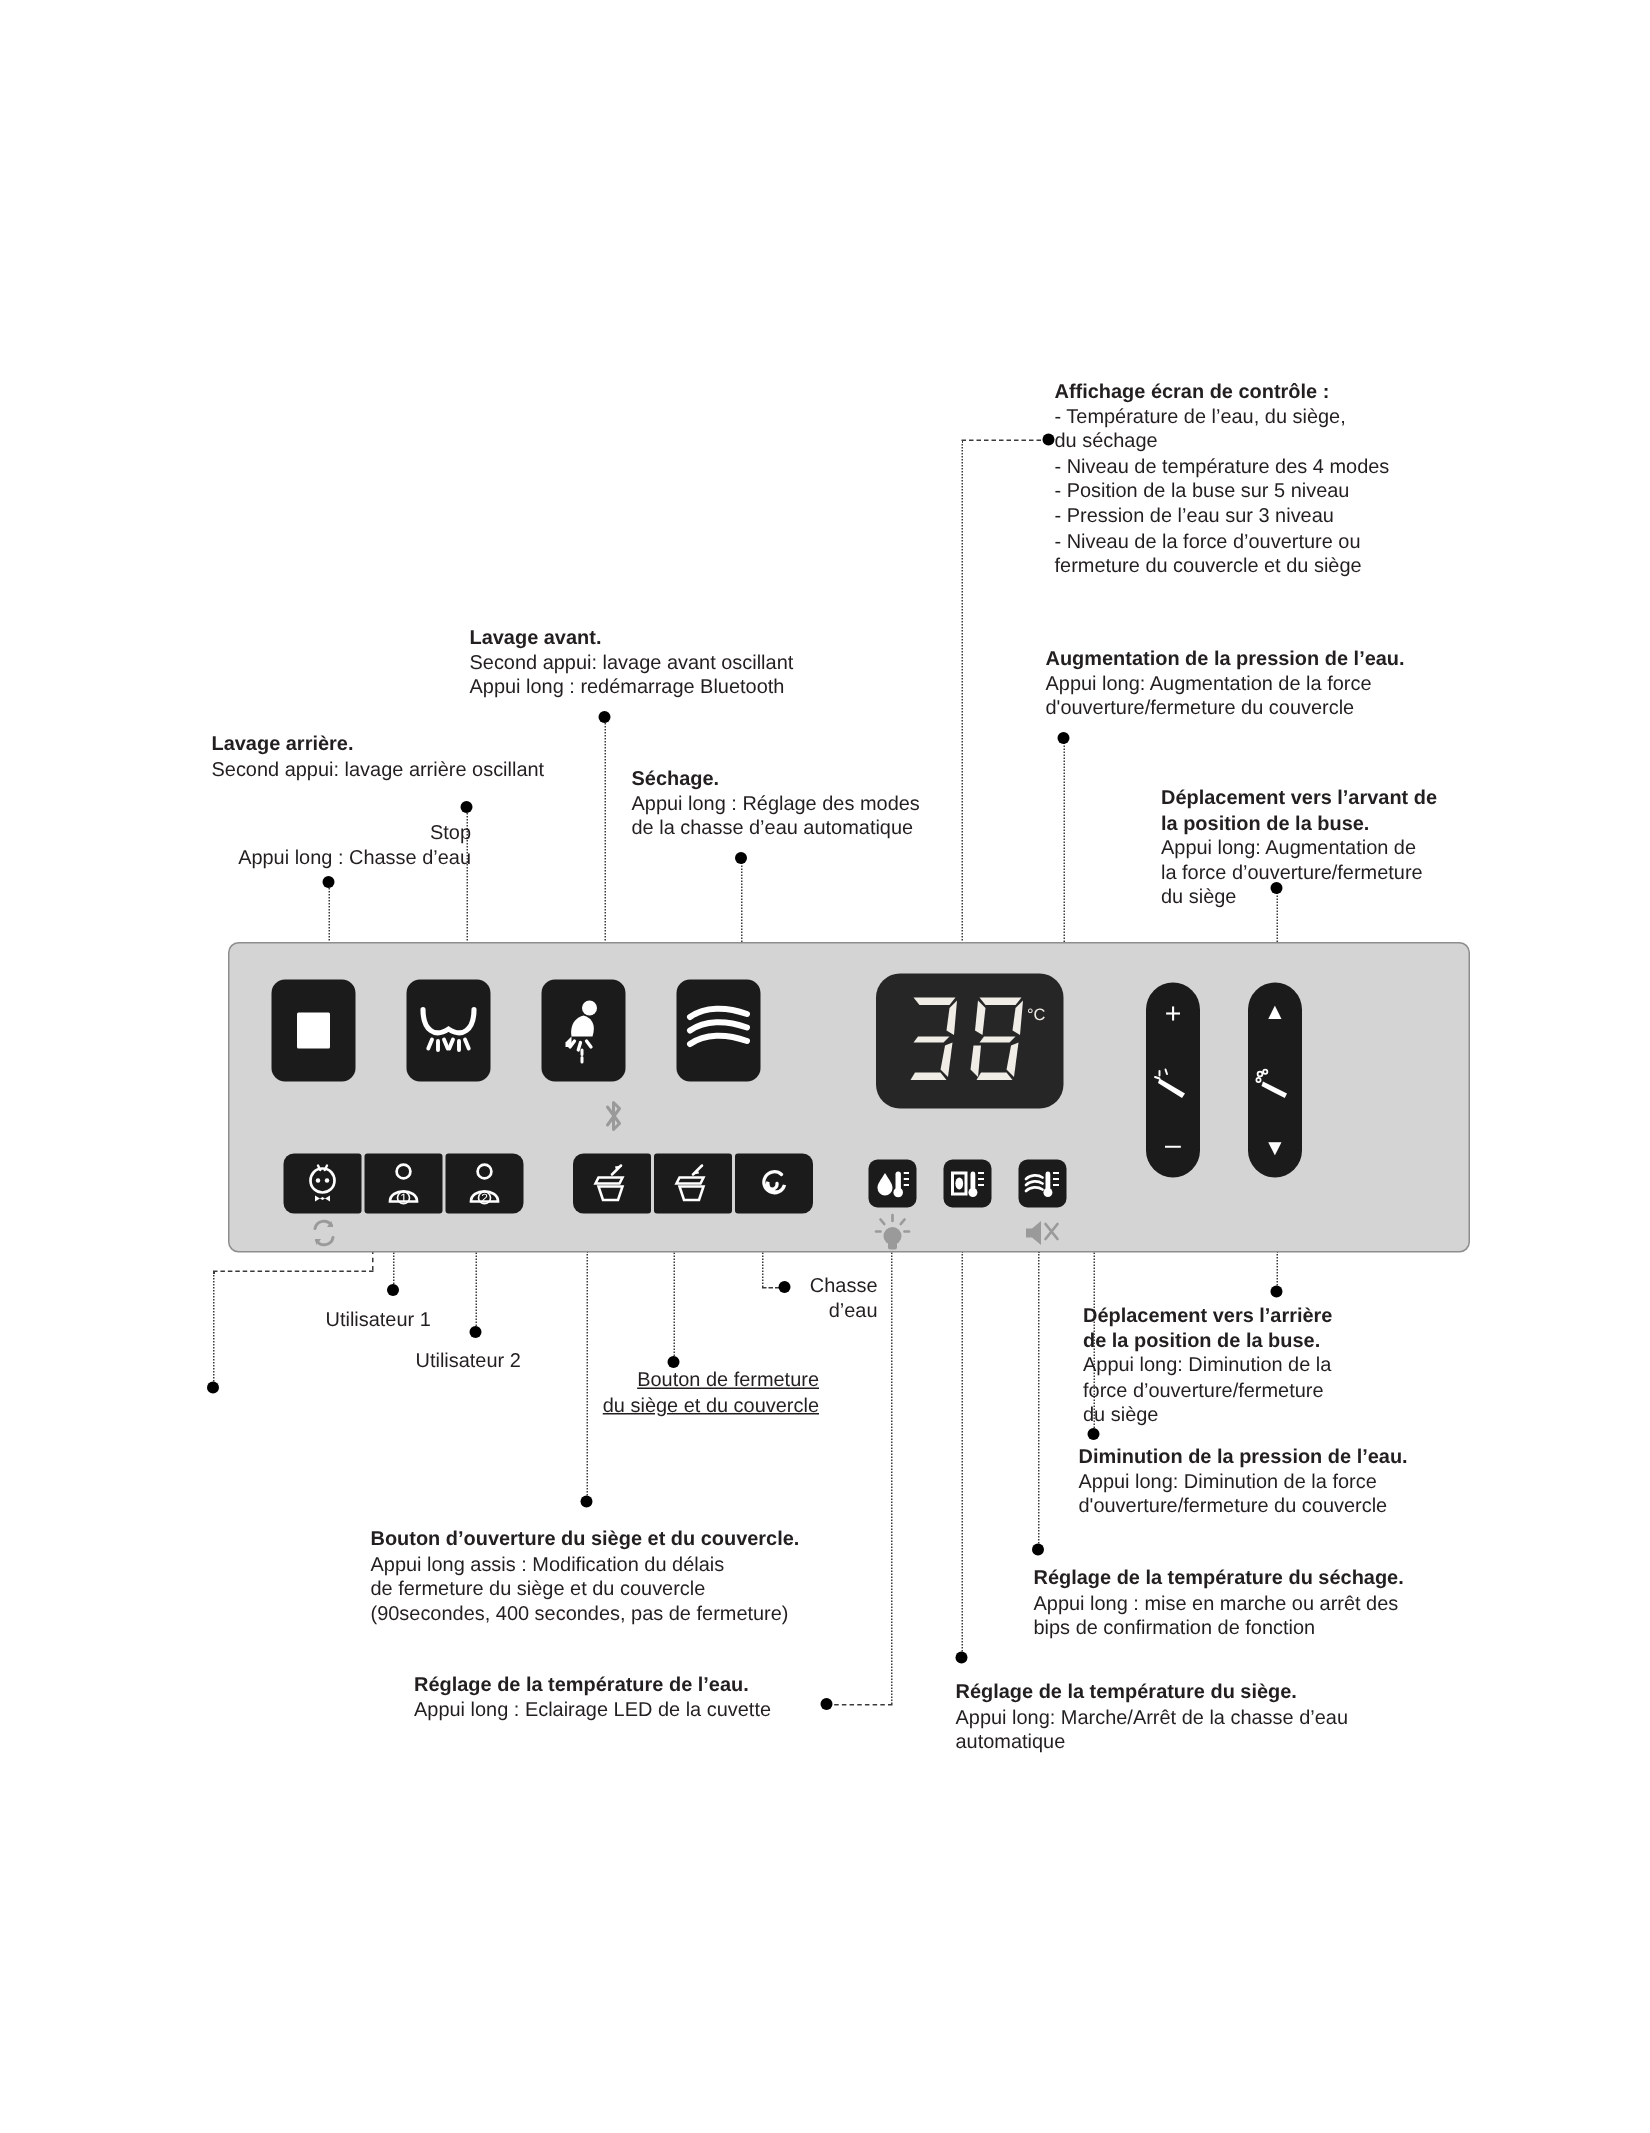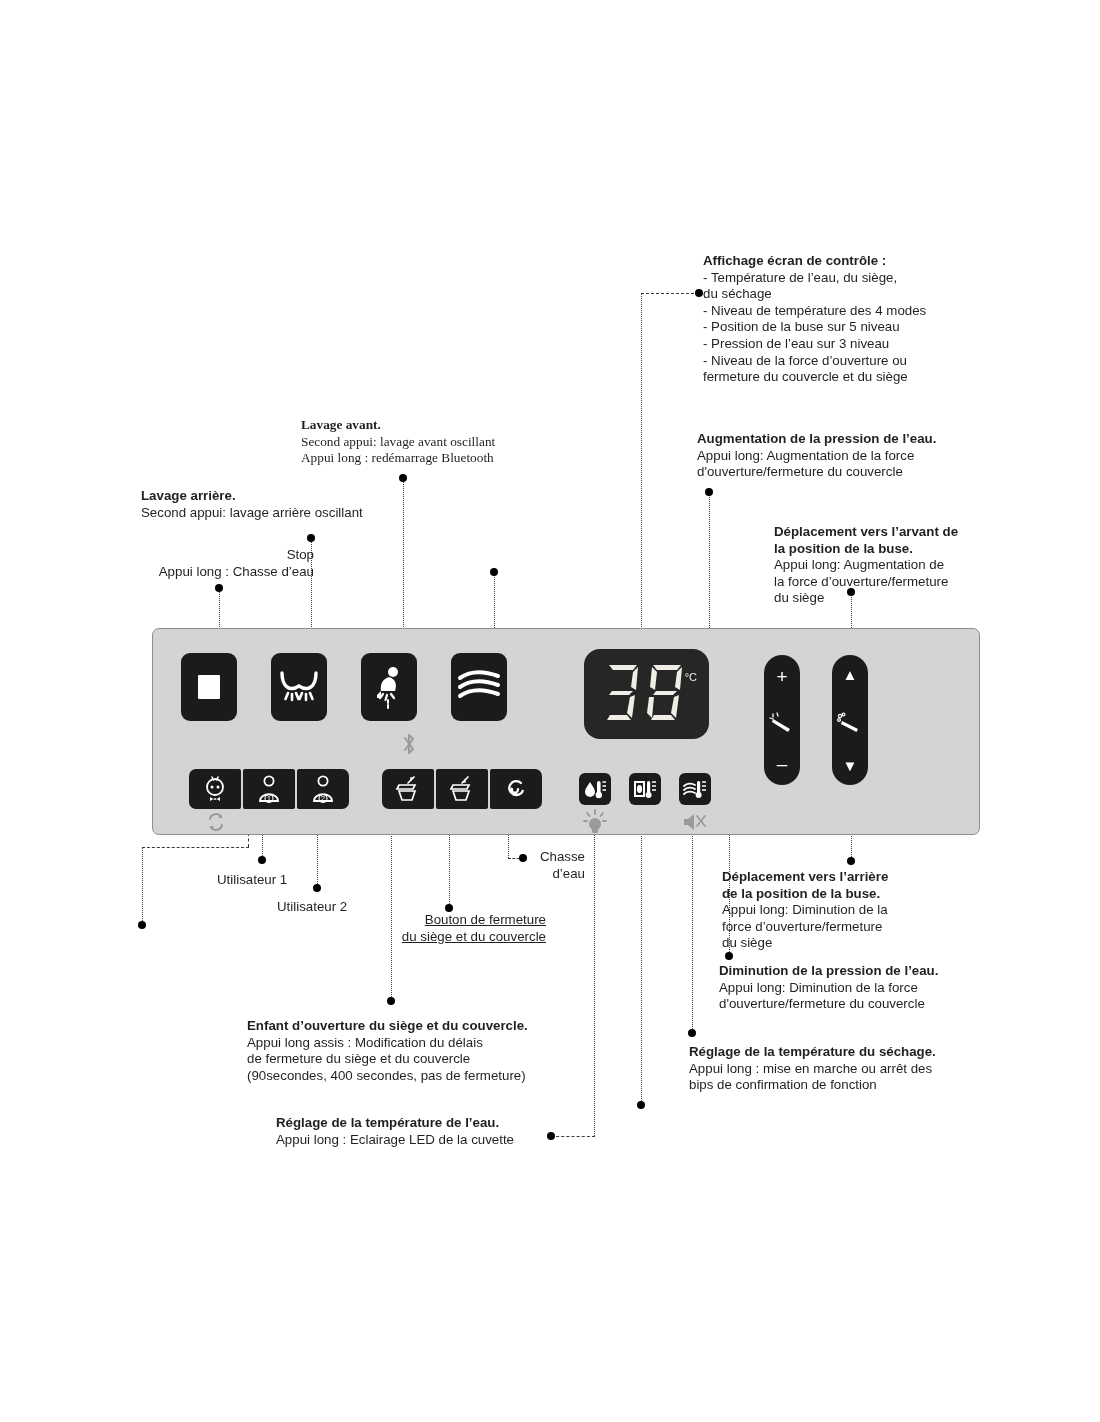--- a/index.html
+++ b/index.html
@@ -128,36 +128,41 @@
     <div class="hd">Affichage écran de contrôle :</div>
     <div>- Température de l’eau, du siège,</div>
     <div>  du séchage</div>
     <div>- Niveau de température des 4 modes</div>
     <div>- Position de la buse sur 5 niveau</div>
     <div>- Pression de l’eau sur 3 niveau</div>
     <div>- Niveau de la force d’ouverture ou</div>
     <div>  fermeture du couvercle et du siège</div>
   </div>
 
-  <div class="ann" style="left:301px;top:417px;font-family:Liberation Serif, serif;">
+  <div class="ann" style="left:313px;top:417px;">
     <div class="hd">Lavage avant.</div>
     <div>Second appui: lavage avant oscillant</div>
     <div>Appui long : redémarrage Bluetooth</div>
   </div>
 
   <div class="ann" style="left:141px;top:488px;">
     <div class="hd">Lavage arrière.</div>
     <div>Second appui: lavage arrière oscillant</div>
   </div>
 
   <div class="ann ctr" style="left:136px;top:547px;width:178px;">
     <div>Stop</div>
     <div>Appui long : Chasse d’eau</div>
   </div>
 
+  <div class="ann" style="left:421px;top:511px;">
+    <div class="hd">Séchage.</div>
+    <div>Appui long : Réglage des modes</div>
+    <div>de la chasse d’eau automatique</div>
+  </div>
 
   <div class="ann" style="left:697px;top:431px;">
     <div class="hd">Augmentation de la pression de l’eau.</div>
     <div>Appui long: Augmentation de la force</div>
     <div>d'ouverture/fermeture du couvercle</div>
   </div>
 
   <div class="ann" style="left:774px;top:524px;">
     <div class="hd">Déplacement vers l’arvant de</div>
     <div class="hd">la position de la buse.</div>
@@ -179,28 +184,33 @@
     <div>Appui long: Diminution de la force</div>
     <div>d'ouverture/fermeture du couvercle</div>
   </div>
 
   <div class="ann" style="left:689px;top:1044px;">
     <div class="hd">Réglage de la température du séchage.</div>
     <div>Appui long : mise en marche ou arrêt des</div>
     <div>bips de confirmation de fonction</div>
   </div>
 
+  <div class="ann" style="left:637px;top:1120px;">
+    <div class="hd">Réglage de la température du siège.</div>
+    <div>Appui long: Marche/Arrêt de la chasse d’eau</div>
+    <div>automatique</div>
+  </div>
 
   <div class="ann" style="left:276px;top:1115px;">
     <div class="hd">Réglage de la température de l’eau.</div>
     <div>Appui long : Eclairage LED de la cuvette</div>
   </div>
 
   <div class="ann" style="left:247px;top:1018px;">
-    <div class="hd">Enfant d’ouverture du siège et du couvercle.</div>
+    <div class="hd">Bouton d’ouverture du siège et du couvercle.</div>
     <div>Appui long assis : Modification du délais</div>
     <div>de fermeture du siège et du couvercle</div>
     <div>(90secondes, 400 secondes, pas de fermeture)</div>
   </div>
 
 
   <div class="ann" style="left:217px;top:872px;">
     <div>Utilisateur 1</div>
   </div>
 

